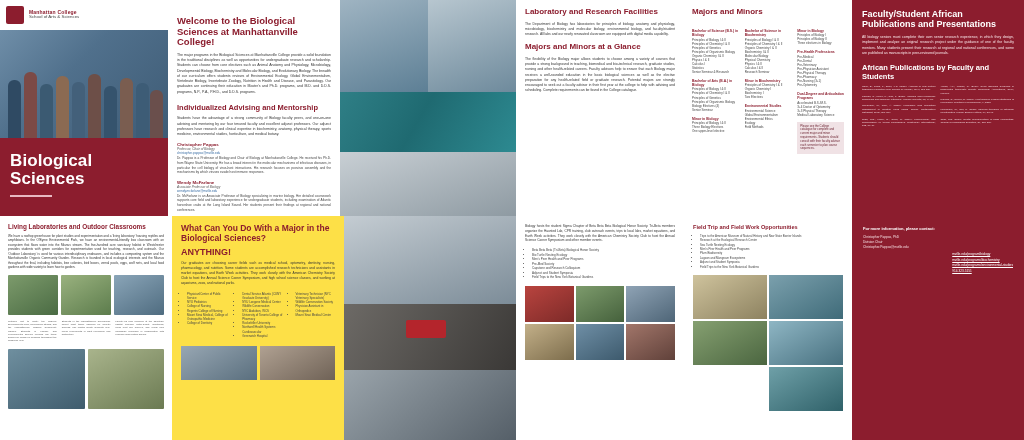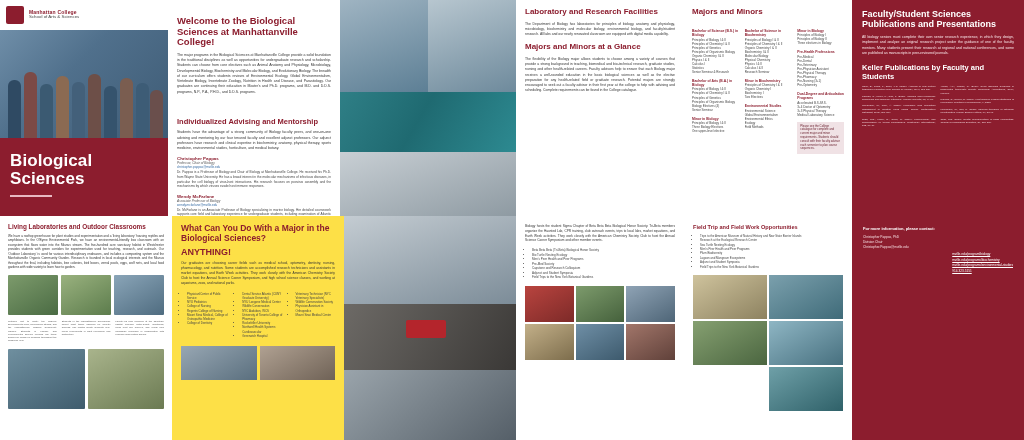--- a/index.html
+++ b/index.html
@@ -48,21 +48,21 @@
   }
   #cover .cover-rule {
     margin:6px 10px 0 10px; height:2px; background:#e8b9c2; width:42px;
   }
 
   
   #welcome { left:168px; top:0; width:172px; height:216px; background:#fff; padding:16px 9px; }
   .h-red { color:#8c1d2e; font-weight:bold; }
   #welcome h1 { font-size:9.5px; line-height:1.12; margin:0 0 5px 0; }
   #welcome p.body { font-size:3.5px; line-height:1.5; margin:0 0 5px 0; color:#333; text-align:justify; }
-  #welcome h2 { font-size:7.5px; line-height:1.12; margin:23px 0 4px 0; }
+  #welcome h2 { font-size:7.5px; line-height:1.12; margin:9px 0 4px 0; }
   .person { margin:0 0 5px 0; }
   .person .pname { font-size:4.4px; font-weight:bold; color:#8c1d2e; }
   .person .prole { font-size:3.2px; color:#555; font-style:italic; }
   .person .pmail { font-size:3.1px; color:#3a6ea5; }
   .person .pbio { font-size:3.2px; line-height:1.45; color:#444; text-align:justify; margin-top:1px; }
 
   
   #photos-top { left:340px; top:0; width:176px; height:216px; background:#d8dde1; }
   .ph { position:absolute; }
 
@@ -291,23 +291,23 @@
           <div class="g-item">3+4 Doctor of Optometry</div>
           <div class="g-item">3+3 Physical Therapy</div>
           <div class="g-item">Medical Laboratory Science</div>
         </div>
         <div class="maj-note">Please see the College catalogue for complete and current major and minor requirements. Students should consult with their faculty advisor each semester to plan course sequences.</div>
       </div>
     </div>
   </div>
 
   <div class="panel" id="faculty">
-    <h2>Faculty/Student Sciences Publications and Presentations</h2>
+    <h2>Faculty/Student African Publications and Presentations</h2>
     <p class="lead">All biology seniors must complete their own senior research experience, in which they design, implement and analyze an original research project under the guidance of one of the faculty mentors. Many students present their research at regional and national conferences, and some are published as manuscripts in peer-reviewed journals.</p>
-    <h3>Keller Publications by Faculty and Students</h3>
+    <h3>African Publications by Faculty and Students</h3>
     <div class="pub-cols">
       <div class="pc">
         <div class="pub-entry">Chen, B., Jiang, J., Zhou, X.S. (2021). Analysis of viral protein trafficking in infected cells. Journal of Virology, 95(4), 112-126.</div>
         <div class="pub-entry">Pappas, C., Keller, K., Gao, J. (2020). Vaccinia virus membrane biogenesis and assembly pathways. Virology Reports, 18, 44-59.</div>
         <div class="pub-entry">McFarlane, W., Ruiz, A. (2020). Horseshoe crab population assessment in western Long Island Sound. Northeastern Naturalist, 27(2), 201-214.</div>
         <div class="pub-entry">Todd, N.E., Falco, N., Silvia, N. (2019). Paleoecology and biogeography of African Proboscidea. Quaternary International, 512, 30-45.</div>
       </div>
       <div class="pc">
         <div class="pub-entry">Young, A.K., Marino, R. (2019). Seed dispersal dynamics in fragmented temperate forests. Ecological Applications, 29(6), e01963.</div>
         <div class="pub-entry">Pappas, C., Rivera, D. (2018). Host immune evasion strategies of poxviruses. Frontiers in Microbiology, 9, 2275.</div>

